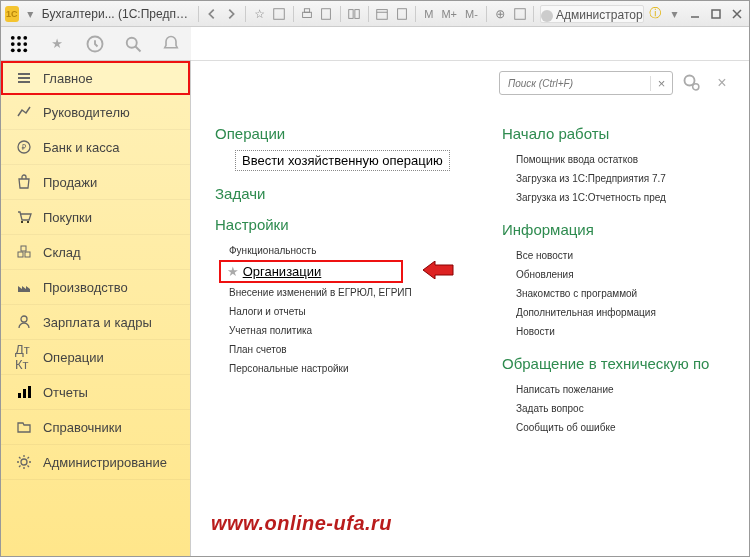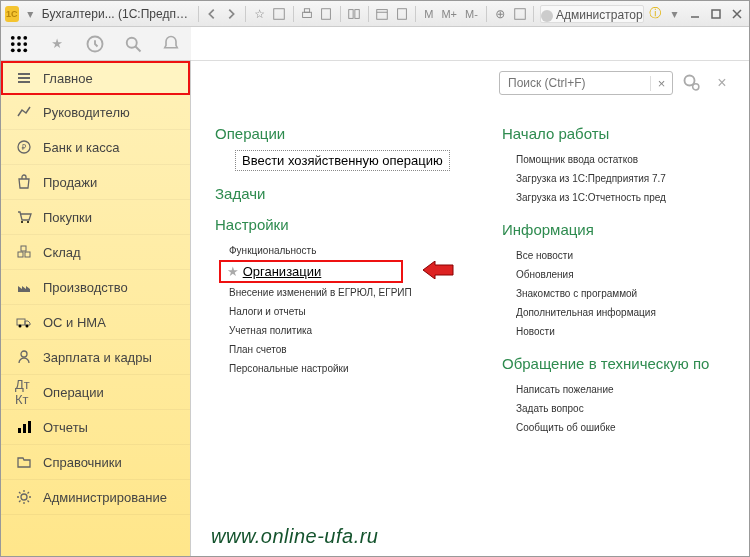--- a/index.html
+++ b/index.html
@@ -102,21 +102,21 @@
     display:flex; align-items:center; gap:8px;
     padding:10px 16px 6px 0;
     justify-content:flex-end;
   }
   .search-box {
     display:flex; align-items:center;
     border:1px solid #bbb; border-radius:3px;
     height:24px;
   }
   .search-box input {
-    border:none; outline:none; padding:0 8px; width:150px; font-size:12px; color:#888;
+    border:none; outline:none; padding:0 8px; width:150px; font-size:10px; color:#888;font-style:italic;
   }
   .search-clear { width:22px; text-align:center; border-left:1px solid #ddd; color:#888; cursor:pointer;}
   .gear { color:#aaa; cursor:pointer; width:22px; display:flex;align-items:center;justify-content:center;}
   .close-panel { color:#aaa; cursor:pointer; width:22px; display:flex;align-items:center;justify-content:center; font-size:16px;}
 
   .content-cols {
     display:flex;
     padding: 10px 0 0 24px;
     gap: 40px;
   }
@@ -140,22 +140,22 @@
   }
   .link-highlight .star{color:#aaa;}
   .link-highlight .txt{text-decoration:underline;}
   .arrow-left{
     display:inline-block; margin-left:20px;
   }
   .arrow-left svg{width:32px;height:18px;}
 
   .watermark{
     position:absolute;
-    left:20px; bottom:10px;
-    color:#14532d; font-weight:normal; font-style:italic;
+    left:20px; bottom:23px;
+    color:#b91c1c; font-weight:bold; font-style:italic;
     font-size:20px;
     text-shadow:1px 1px 0 #fff, -1px -1px 0 #fff, 1px -1px 0 #fff, -1px 1px 0 #fff;
     letter-spacing:0.5px;
   }
 </style>
 </head>
 <body>
 
 <div class="titlebar">
   <span class="tb-logo">1C</span>
@@ -343,31 +343,20 @@
           <span class="sb-icon">
             <svg viewBox="0 0 16 16">
               <path d="M2 13V7l4 3V7l4 3V7l4 3v3z" fill="currentColor"></path>
             </svg>
           </span>
           <span>Производство</span>
         </div>
         <div class="sb-item">
           <span class="sb-icon">
             <svg viewBox="0 0 16 16">
-              <rect x="1" y="5" width="8" height="6" fill="none" stroke="currentColor"></rect>
-              <path d="M9 7h3l2 2v2H9z" fill="none" stroke="currentColor"></path>
-              <circle cx="4" cy="12" r="1.5"></circle>
-              <circle cx="11" cy="12" r="1.5"></circle>
-            </svg>
-          </span>
-          <span>ОС и НМА</span>
-        </div>
-        <div class="sb-item">
-          <span class="sb-icon">
-            <svg viewBox="0 0 16 16">
               <circle cx="8" cy="5" r="3" fill="none" stroke="currentColor" stroke-width="1.3"></circle>
               <path d="M3 14a5 5 0 0110 0" fill="none" stroke="currentColor" stroke-width="1.3"></path>
             </svg>
           </span>
           <span>Зарплата и кадры</span>
         </div>
         <div class="sb-item">
           <span class="sb-icon">
             <text x="0" y="12" font-size="9" fill="currentColor">Дт Кт</text>
           </span>

